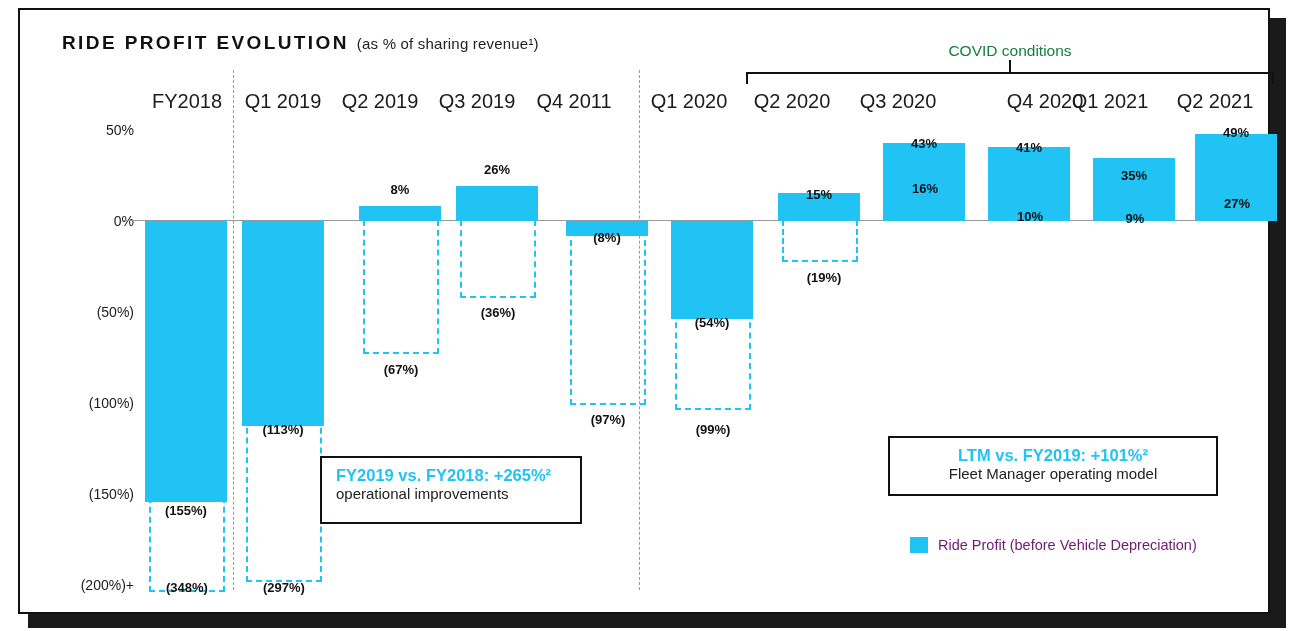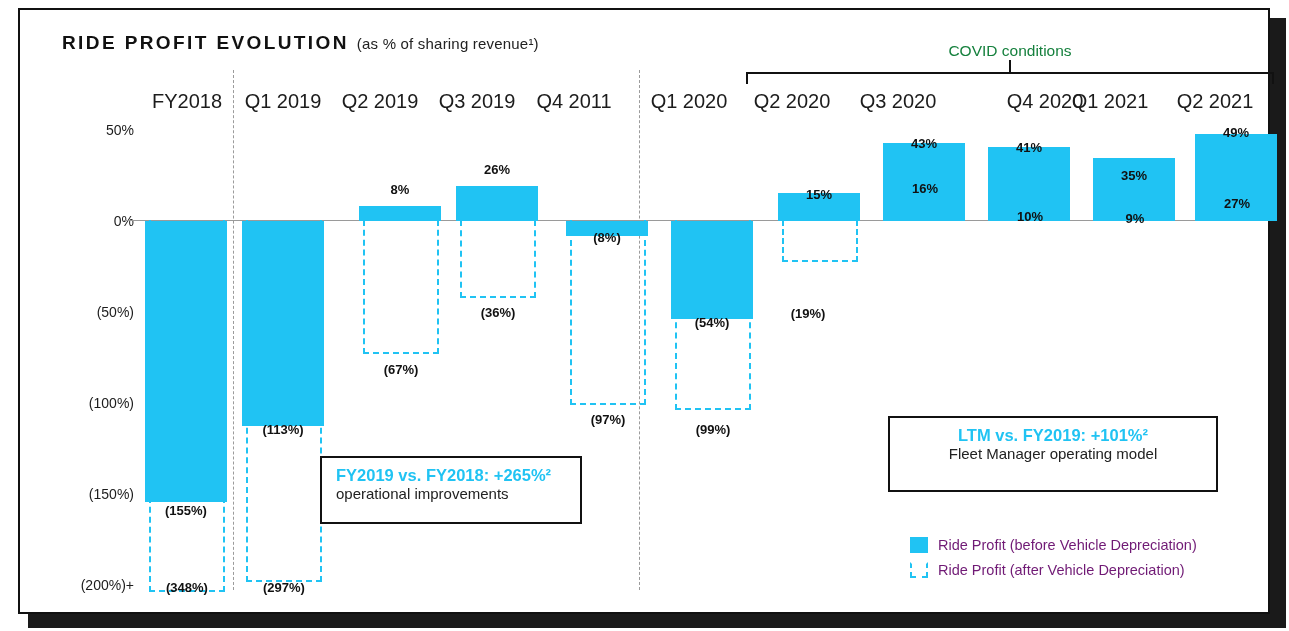--- a/index.html
+++ b/index.html
@@ -97,21 +97,21 @@
     <div class="val" style="left:528px;top:402px;">(97%)</div>
 
     <div class="bar-dashed" style="left:655px;top:210px;width:76px;height:190px;"></div>
     <div class="bar-solid" style="left:651px;top:211px;width:82px;height:98px;"></div>
     <div class="val" style="left:632px;top:305px;">(54%)</div>
     <div class="val" style="left:633px;top:412px;">(99%)</div>
 
     <div class="bar-dashed" style="left:762px;top:210px;width:76px;height:42px;"></div>
     <div class="bar-solid" style="left:758px;top:183px;width:82px;height:28px;"></div>
     <div class="val" style="left:739px;top:177px;">15%</div>
-    <div class="val" style="left:728px;top:260px;margin-top:36px;">(19%)</div>
+    <div class="val" style="left:744px;top:260px;">(19%)</div>
 
     <div class="bar-solid" style="left:863px;top:133px;width:82px;height:78px;"></div>
     <div class="bar-dashed up" style="left:867px;top:181px;width:76px;height:30px;"></div>
     <div class="val" style="left:844px;top:126px;">43%</div>
     <div class="val" style="left:845px;top:171px;">16%</div>
 
     <div class="bar-solid" style="left:968px;top:137px;width:82px;height:74px;"></div>
     <div class="bar-dashed up" style="left:972px;top:192px;width:76px;height:19px;"></div>
     <div class="val" style="left:949px;top:130px;">41%</div>
     <div class="val" style="left:950px;top:199px;">10%</div>
@@ -124,30 +124,26 @@
     <div class="bar-solid" style="left:1175px;top:124px;width:82px;height:87px;"></div>
     <div class="bar-dashed up" style="left:1179px;top:163px;width:76px;height:48px;"></div>
     <div class="val" style="left:1156px;top:115px;">49%</div>
     <div class="val" style="left:1157px;top:186px;">27%</div>
 
     <div class="callout" style="left:300px;top:446px;width:262px;height:68px;">
       <div class="hl">FY2019 vs. FY2018: +265%²</div>
       <div class="body">operational improvements</div>
     </div>
 
-    <div class="callout" style="left:868px;top:406px;width:330px;height:76px;text-align:center;">
+    <div class="callout" style="left:868px;top:426px;width:330px;height:60px;text-align:center;">
       <div class="hl">LTM vs. FY2019: +101%²</div>
       <div class="body">Fleet Manager operating model</div>
     </div>
 
     <div class="legend" style="left:890px;top:527px;">
       <div class="legend-row">
         <span class="legend-swatch-solid"></span>
         <span class="legend-text">Ride Profit (before Vehicle Depreciation)</span>
       </div>
-      <div class="legend-row">
-        <span class="legend-swatch-dashed"></span>
-        <span class="legend-text">Ride Profit (after Vehicle Depreciation)</span>
-      </div>
     </div>
 
   </div>
 </div>
 
 </body></html>

